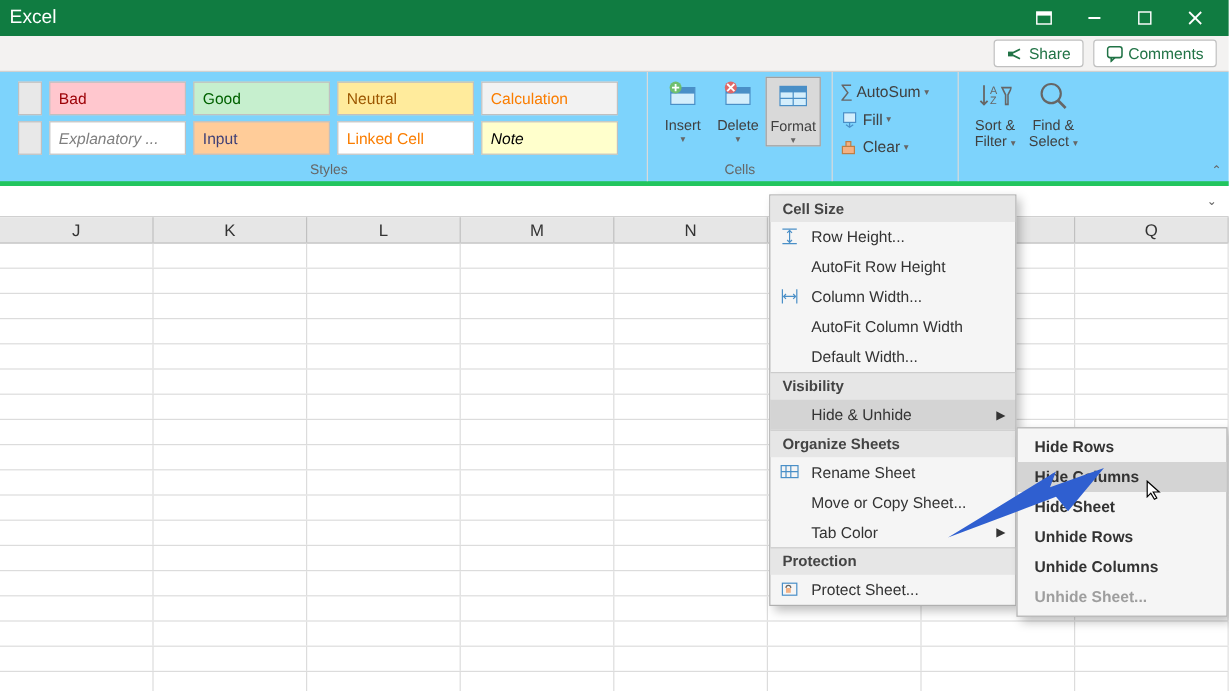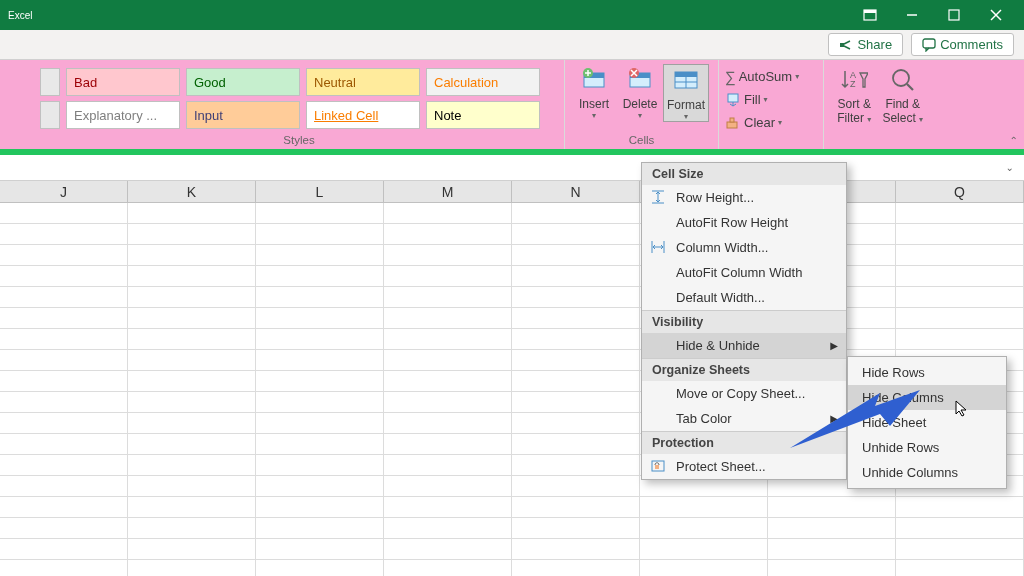--- a/index.html
+++ b/index.html
@@ -1,37 +1,37 @@
 <!DOCTYPE html>
 <html><head>
   <meta charset="utf-8">
   <style>
     * { margin: 0; padding: 0; box-sizing: border-box; font-family: "Segoe UI", Arial, sans-serif; }
     body { width: 1024px; height: 576px; background: white; position: relative; overflow: hidden; }
     .titlebar { height: 30px; background: #107c41; display: flex; align-items: center; padding: 0 8px; color: white; }
-    .titlebar .title { font-size: 10px; flex: 1; }
+    .titlebar .title { font-size: 16px; flex: 1; }
     .titlebar .winbtns { display: flex; gap: 2px; }
     .titlebar .winbtn { width: 40px; height: 24px; display: flex; align-items: center; justify-content: center; font-size: 12px; }
     .actionbar { height: 30px; background: #f3f2f1; border-bottom: 1px solid #d0d0d0; display: flex; justify-content: flex-end; align-items: center; padding-right: 10px; gap: 8px; }
     .actionbtn { border: 1px solid #c0c0c0; background: white; padding: 3px 10px; font-size: 13px; border-radius: 3px; display: flex; align-items: center; gap: 4px; color: #217346; }
-    .ribbon { height: 95px; background: #f9a8d4; border-bottom: 6px solid #22c55e; display: flex; position: relative; padding-left: 25px; }
+    .ribbon { height: 95px; background: #7dd3fc; border-bottom: 4px solid #22c55e; display: flex; position: relative; }
     .ribbon-group { border-right: 1px solid #dadada; padding: 4px 6px 1px; display: flex; flex-direction: column; }
     .rg-content { flex: 1; display: flex; align-items: flex-start; }
     .rg-label { text-align: center; font-size: 11.5px; color: #666; padding: 2px 0; }
     .styles-grid { display: grid; grid-template-columns: 20px 114px 114px 114px 114px; grid-template-rows: 28px 28px; gap: 5px 6px; padding-top: 4px; }
     .style-sw { border: 1px solid #c0c0c0; font-size: 13px; display: flex; align-items: center; padding: 0 7px; }
     .sw-blank { background: #e8e8e8; border: 1px solid #c0c0c0; }
     .sw-bad { background: #ffc7ce; color: #9c0006; }
     .sw-good { background: #c6efce; color: #006100; }
     .sw-neutral { background: #ffeb9c; color: #9c5700; }
     .sw-calc { background: #f2f2f2; color: #fa7d00; font-weight: normal; }
-    .sw-expl { background: white; color: #7f7f7f; }
+    .sw-expl { background: white; color: #7f7f7f; font-style: italic; }
     .sw-input { background: #ffcc99; color: #3f3f76; }
-    .sw-linked { background: white; color: #fa7d00; text-decoration: underline; }
-    .sw-note { background: #ffffcc; color: #000; }
+    .sw-linked { background: white; color: #fa7d00; }
+    .sw-note { background: #ffffcc; color: #000; font-style: italic; }
     .big-btn { width: 46px; display: flex; flex-direction: column; align-items: center; padding-top: 3px; }
     .big-btn .ic { width: 28px; height: 28px; margin-bottom: 2px; }
     .big-btn .lbl { font-size: 12px; color: #404040; text-align: center; line-height: 1.2; }
     .big-btn.active { background: #d9d9d9; border: 1px solid #a0a0a0; }
     .tri { font-size: 8px; color: #666; }
     .editing-col { display: flex; flex-direction: column; gap: 2px; padding-top: 2px; }
     .small-row { display: flex; align-items: center; font-size: 13px; color: #404040; gap: 3px; height: 21px; }
     .small-ic { width: 16px; height: 14px; }
     .collapse { position: absolute; right: 6px; bottom: 3px; font-size: 10px; color: #666; }
     .fbar { height: 26px; border-bottom: 1px solid #d0d0d0; display: flex; align-items: center; justify-content: flex-end; padding-right: 10px; }
@@ -43,21 +43,21 @@
     .row { height: 21px; border-bottom: 1px solid #dcdcdc; display: flex; }
     .cell { flex: 1; border-right: 1px solid #dcdcdc; }
     .menu { position: absolute; background: #f5f5f5; border: 1px solid #b0b0b0; box-shadow: 4px 4px 8px rgba(0,0,0,0.25); font-size: 13px; color: #333; }
     .format-menu { left: 641px; top: 162px; width: 206px; }
     .menu-section { background: #e6e6e6; padding: 4px 10px; font-weight: 600; font-size: 12.5px; color: #444; border-top: 1px solid #ccc; }
     .menu-section:first-child { border-top: none; }
     .menu-item { padding: 5px 10px 5px 34px; position: relative; }
     .menu-item.hover { background: #d4d4d4; }
     .menu-item .mic { position: absolute; left: 8px; top: 4px; width: 16px; height: 16px; }
     .menu-item .arrow { position: absolute; right: 8px; top: 7px; font-size: 10px; }
-    .submenu { left: 847px; top: 356px; width: 160px; padding: 3px 0; }
+    .submenu { left: 847px; top: 356px; width: 176px; padding: 3px 0; font-weight: bold; }
     .sub-item { padding: 5px 14px; }
     .sub-item.hover { background: #d4d4d4; }
     .sub-item.disabled { color: #9e9e9e; }
     .cursor { position: absolute; left: 955px; top: 400px; font-size: 14px; pointer-events: none; }
   </style>
 </head>
 <body>
 
 <div class="titlebar">
   <span class="title">Excel</span>
@@ -427,20 +427,29 @@
     <span>Column Width...</span>
   </div>
   <div class="menu-item"><span>AutoFit Column Width</span></div>
   <div class="menu-item"><span>Default Width...</span></div>
   <div class="menu-section">Visibility</div>
   <div class="menu-item hover">
     <span>Hide &amp; Unhide</span>
     <span class="arrow">▶</span>
   </div>
   <div class="menu-section">Organize Sheets</div>
+  <div class="menu-item">
+    <svg class="mic">
+        <rect x="1" y="3" width="14" height="10" fill="none" stroke="#4a8fc7"></rect>
+        <line x1="5" y1="3" x2="5" y2="13" stroke="#4a8fc7"></line>
+        <line x1="9" y1="3" x2="9" y2="13" stroke="#4a8fc7"></line>
+        <line x1="1" y1="8" x2="15" y2="8" stroke="#4a8fc7"></line>
+      </svg>
+    <span>Rename Sheet</span>
+  </div>
   <div class="menu-item"><span>Move or Copy Sheet...</span></div>
   <div class="menu-item">
     <span>Tab Color</span>
     <span class="arrow">▶</span>
   </div>
   <div class="menu-section">Protection</div>
   <div class="menu-item">
     <svg class="mic">
         <rect x="2" y="3" width="12" height="10" fill="none" stroke="#4a8fc7"></rect>
         <rect x="5" y="7" width="4" height="4" fill="#f4b183"></rect>
@@ -449,20 +458,21 @@
     <span>Protect Sheet...</span>
   </div>
 </div>
 
 <div class="menu submenu">
   <div class="sub-item">Hide Rows</div>
   <div class="sub-item hover">Hide Columns</div>
   <div class="sub-item">Hide Sheet</div>
   <div class="sub-item">Unhide Rows</div>
   <div class="sub-item">Unhide Columns</div>
+  <div class="sub-item disabled">Unhide Sheet...</div>
 </div>
 
 <svg style="position:absolute;left:780px;top:378px;pointer-events:none" width="150" height="90">
   <polygon points="10,70 100,15 95,28 140,12 110,48 100,36" fill="#2f5fd0"></polygon>
 </svg>
 
 <div class="cursor">
   <svg width="16" height="18">
       <path d="M1 1 L1 14 L4 11 L7 16 L9 15 L6 10 L11 10 Z" fill="white" stroke="black" stroke-width="1"></path>
     </svg>

